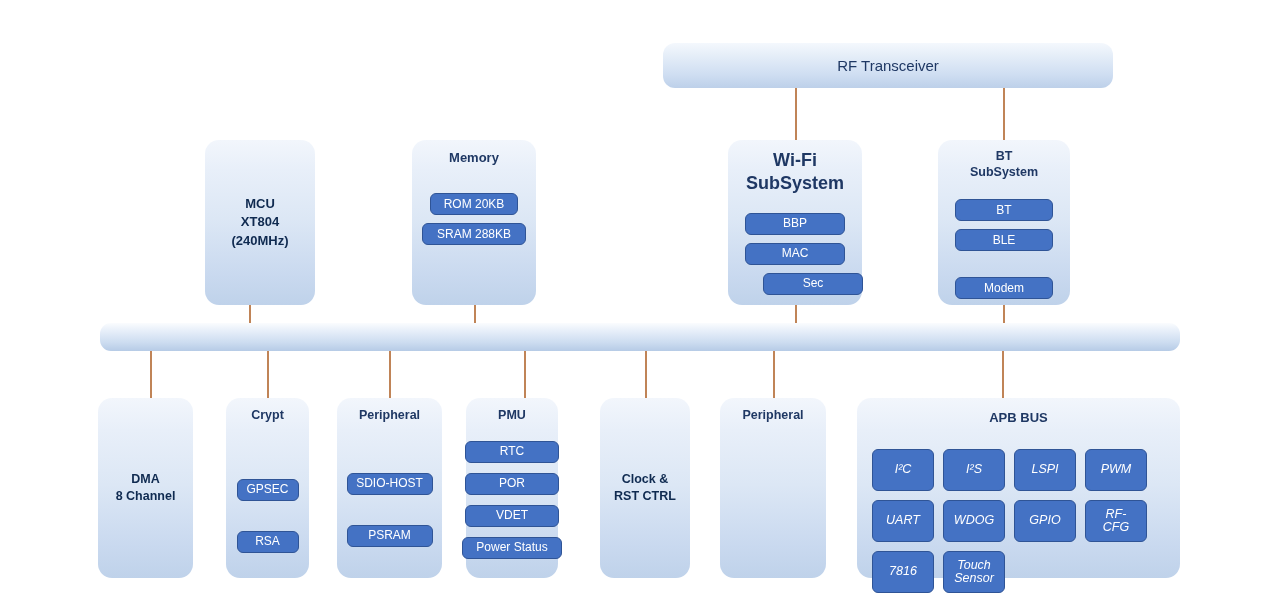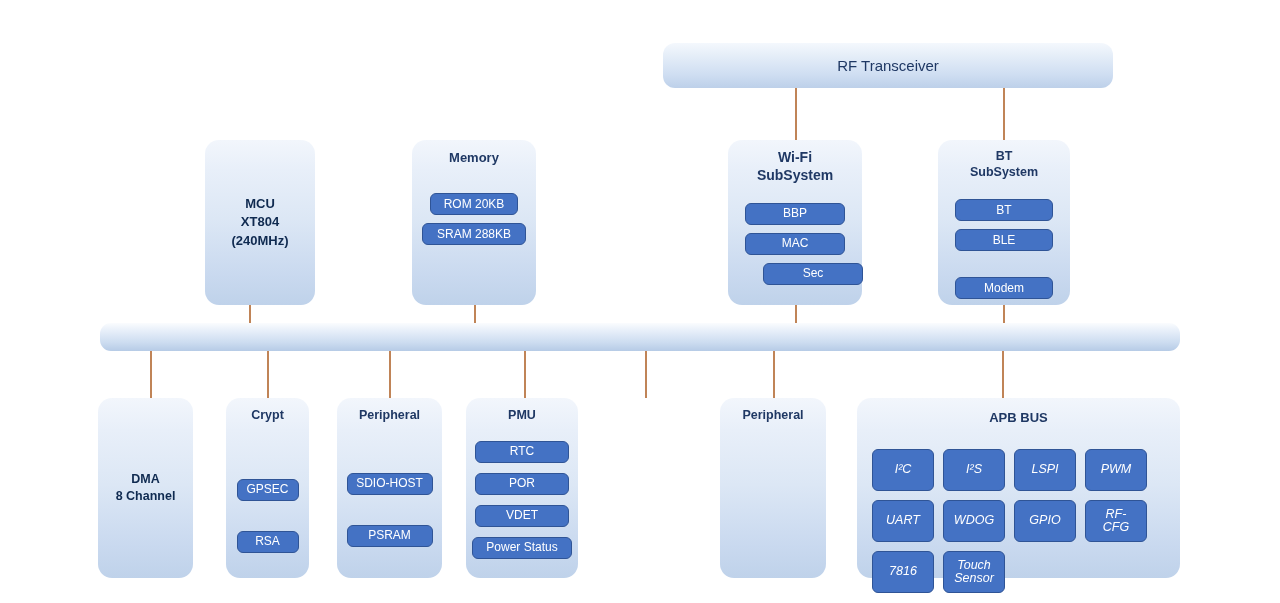--- a/index.html
+++ b/index.html
@@ -154,21 +154,21 @@
 
   <div class="card" style="left:412px; top:140px; width:124px; height:165px; padding-top:10px;">
     <span class="card-title" style="font-size:13px;">Memory</span>
     <div class="badge-stack" style="margin-top:20px;">
       <div class="badge" style="width:88px; height:22px; margin-bottom:8px;">ROM 20KB</div>
       <div class="badge" style="width:104px; height:22px;">SRAM 288KB</div>
     </div>
   </div>
 
   <div class="card" style="left:728px; top:140px; width:134px; height:165px; padding-top:9px;">
-    <span class="card-title" style="font-size:14px;">Wi-Fi
+    <span class="card-title" style="font-size:18px;">Wi-Fi
 SubSystem</span>
     <div class="badge-stack" style="margin-top:12px;">
       <div class="badge" style="width:100px; height:22px; margin-bottom:8px;">BBP</div>
       <div class="badge" style="width:100px; height:22px; margin-bottom:8px;">MAC</div>
       <div class="badge" style="width:100px; height:22px;margin-left:36px;">Sec</div>
     </div>
   </div>
 
   <div class="card" style="left:938px; top:140px; width:132px; height:165px; padding-top:9px;">
     <span class="card-title" style="font-size:12.5px;">BT
@@ -209,30 +209,34 @@
   </div>
 
   <div class="card" style="left:337px; top:398px; width:105px; height:180px; padding-top:10px;">
     <span class="card-title" style="font-size:12.5px;">Peripheral</span>
     <div class="badge-stack" style="margin-top:42px;">
       <div class="badge" style="width:86px; height:22px; margin-bottom:30px;">SDIO-HOST</div>
       <div class="badge" style="width:86px; height:22px;">PSRAM</div>
     </div>
   </div>
 
-  <div class="card" style="left:466px; top:398px; width:112px; height:180px; padding-top:10px;">
+  <div class="card" style="left:466px; top:398px; width:92px; height:180px; padding-top:10px;">
     <span class="card-title" style="font-size:12.5px;">PMU</span>
     <div class="badge-stack" style="margin-top:10px;">
       <div class="badge" style="width:94px; height:22px; margin-bottom:10px;">RTC</div>
       <div class="badge" style="width:94px; height:22px; margin-bottom:10px;">POR</div>
       <div class="badge" style="width:94px; height:22px; margin-bottom:10px;">VDET</div>
       <div class="badge" style="width:100px; height:22px;">Power Status</div>
     </div>
   </div>
 
+  <div class="card" style="left:600px; top:398px; width:90px; height:180px;">
+    <span class="card-centerlabel" style="font-size:12.5px;">Clock &amp;
+RST CTRL</span>
+  </div>
 
   <div class="card" style="left:720px; top:398px; width:106px; height:180px; padding-top:10px;">
     <span class="card-title" style="font-size:12.5px;">Peripheral</span>
   </div>
 
   <div class="card" style="left:857px; top:398px; width:323px; height:180px; padding-top:12px;">
     <span class="card-title" style="font-size:13px;">APB BUS</span>
     <div class="apb-grid" style="margin-top:16px; width:293px;">
       <div class="badge">I²C</div>
       <div class="badge">I²S</div>

